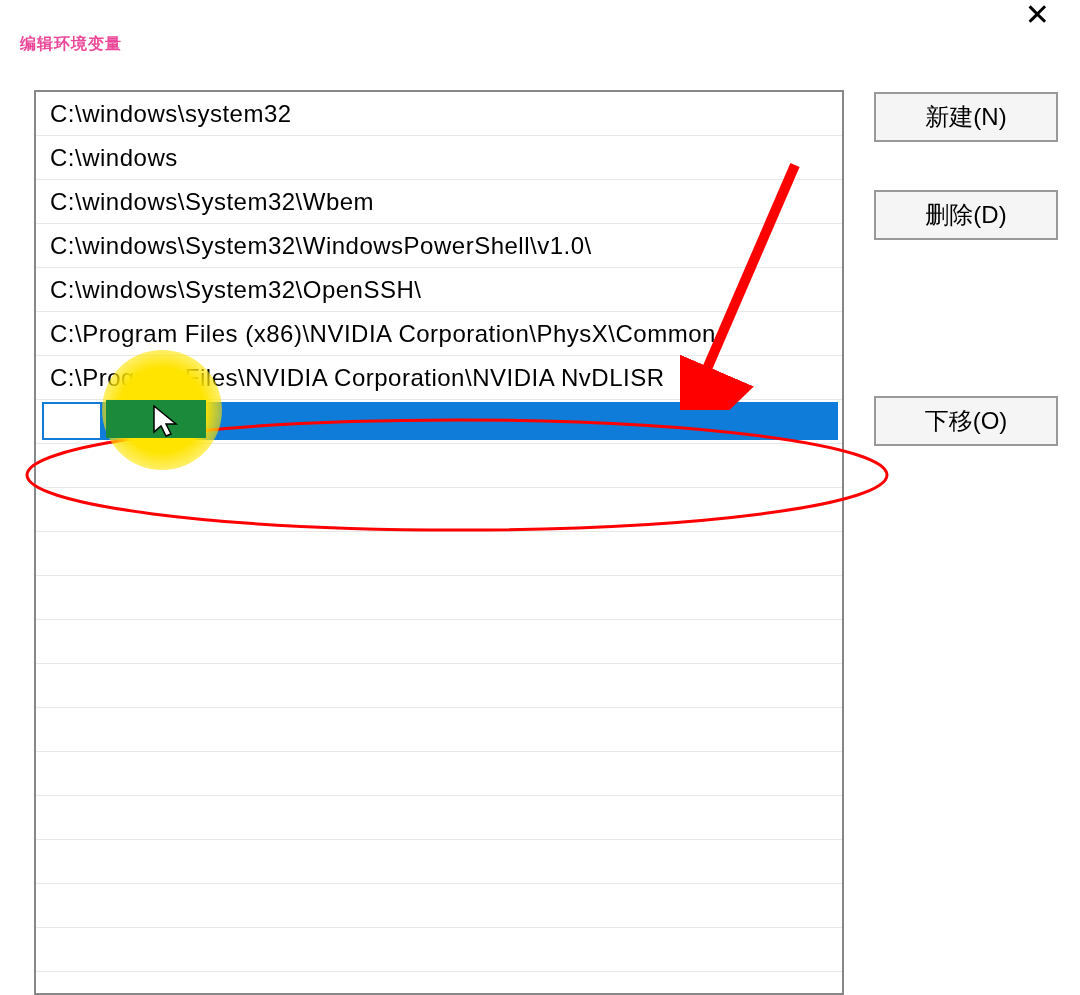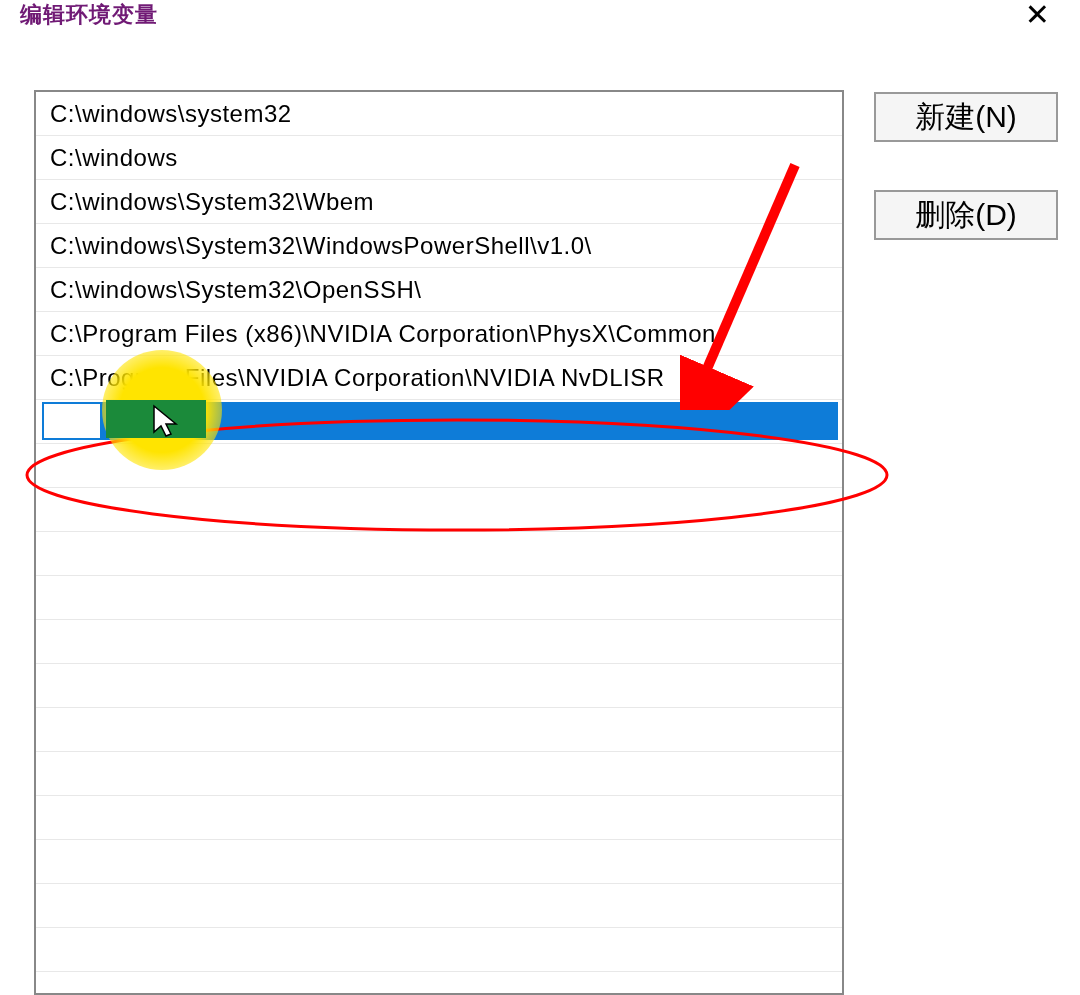--- a/index.html
+++ b/index.html
@@ -17,24 +17,25 @@
     }
     .title-bar {
       width: 100%;
       height: 40px;
       display: flex;
       align-items: flex-start;
       justify-content: space-between;
       padding: 0 20px 0 20px;
     }
     .title-text {
-      font-size: 22px;
+      font-size: 16px;
       font-weight: 600;
-      color: #701a75;
+      color: #ec4899;
       letter-spacing: 1px;
+      margin-top: 34px;
     }
     .close-btn {
       font-size: 30px;
       font-weight: 300;
       color: #000;
       cursor: pointer;
       padding: 0 10px;
       line-height: 1;
     }
     .content-area {
@@ -98,21 +99,21 @@
       display: flex;
       flex-direction: column;
       gap: 48px;
       padding-top: 2px;
     }
     .btn {
       width: 184px;
       height: 50px;
       border: 2px solid #999;
       background: #f5f5f5;
-      font-size: 30px;
+      font-size: 24px;
       font-weight: 500;
       color: #000;
       cursor: pointer;
       display: flex;
       align-items: center;
       justify-content: center;
       font-family: "Microsoft YaHei", sans-serif;
     }
     .btn-group-gap {
       height: 60px;
@@ -187,20 +188,21 @@
     <div class="list-item">C:\Program Files\NVIDIA Corporation\NVIDIA NvDLISR</div>
     <div class="edit-row">
       <div class="edit-input-box"></div>
     </div>
   </div>
 
   <div class="button-col">
     <button class="btn">新建(N)</button>
     <button class="btn">删除(D)</button>
     <div class="btn-group-gap"></div>
+    <button class="btn">下移(O)</button>
     <div class="btn-group-gap2"></div>
   </div>
 
 </div>
 
 <div class="yellow-circle"></div>
 <div class="green-overlay"></div>
 
 <svg class="cursor-arrow" width="30" height="36">
   <path d="M 2 2 L 2 28 L 9 22 L 14 32 L 19 30 L 14 20 L 24 20 Z" fill="#ffffff" stroke="#000000" stroke-width="1.5"></path>

